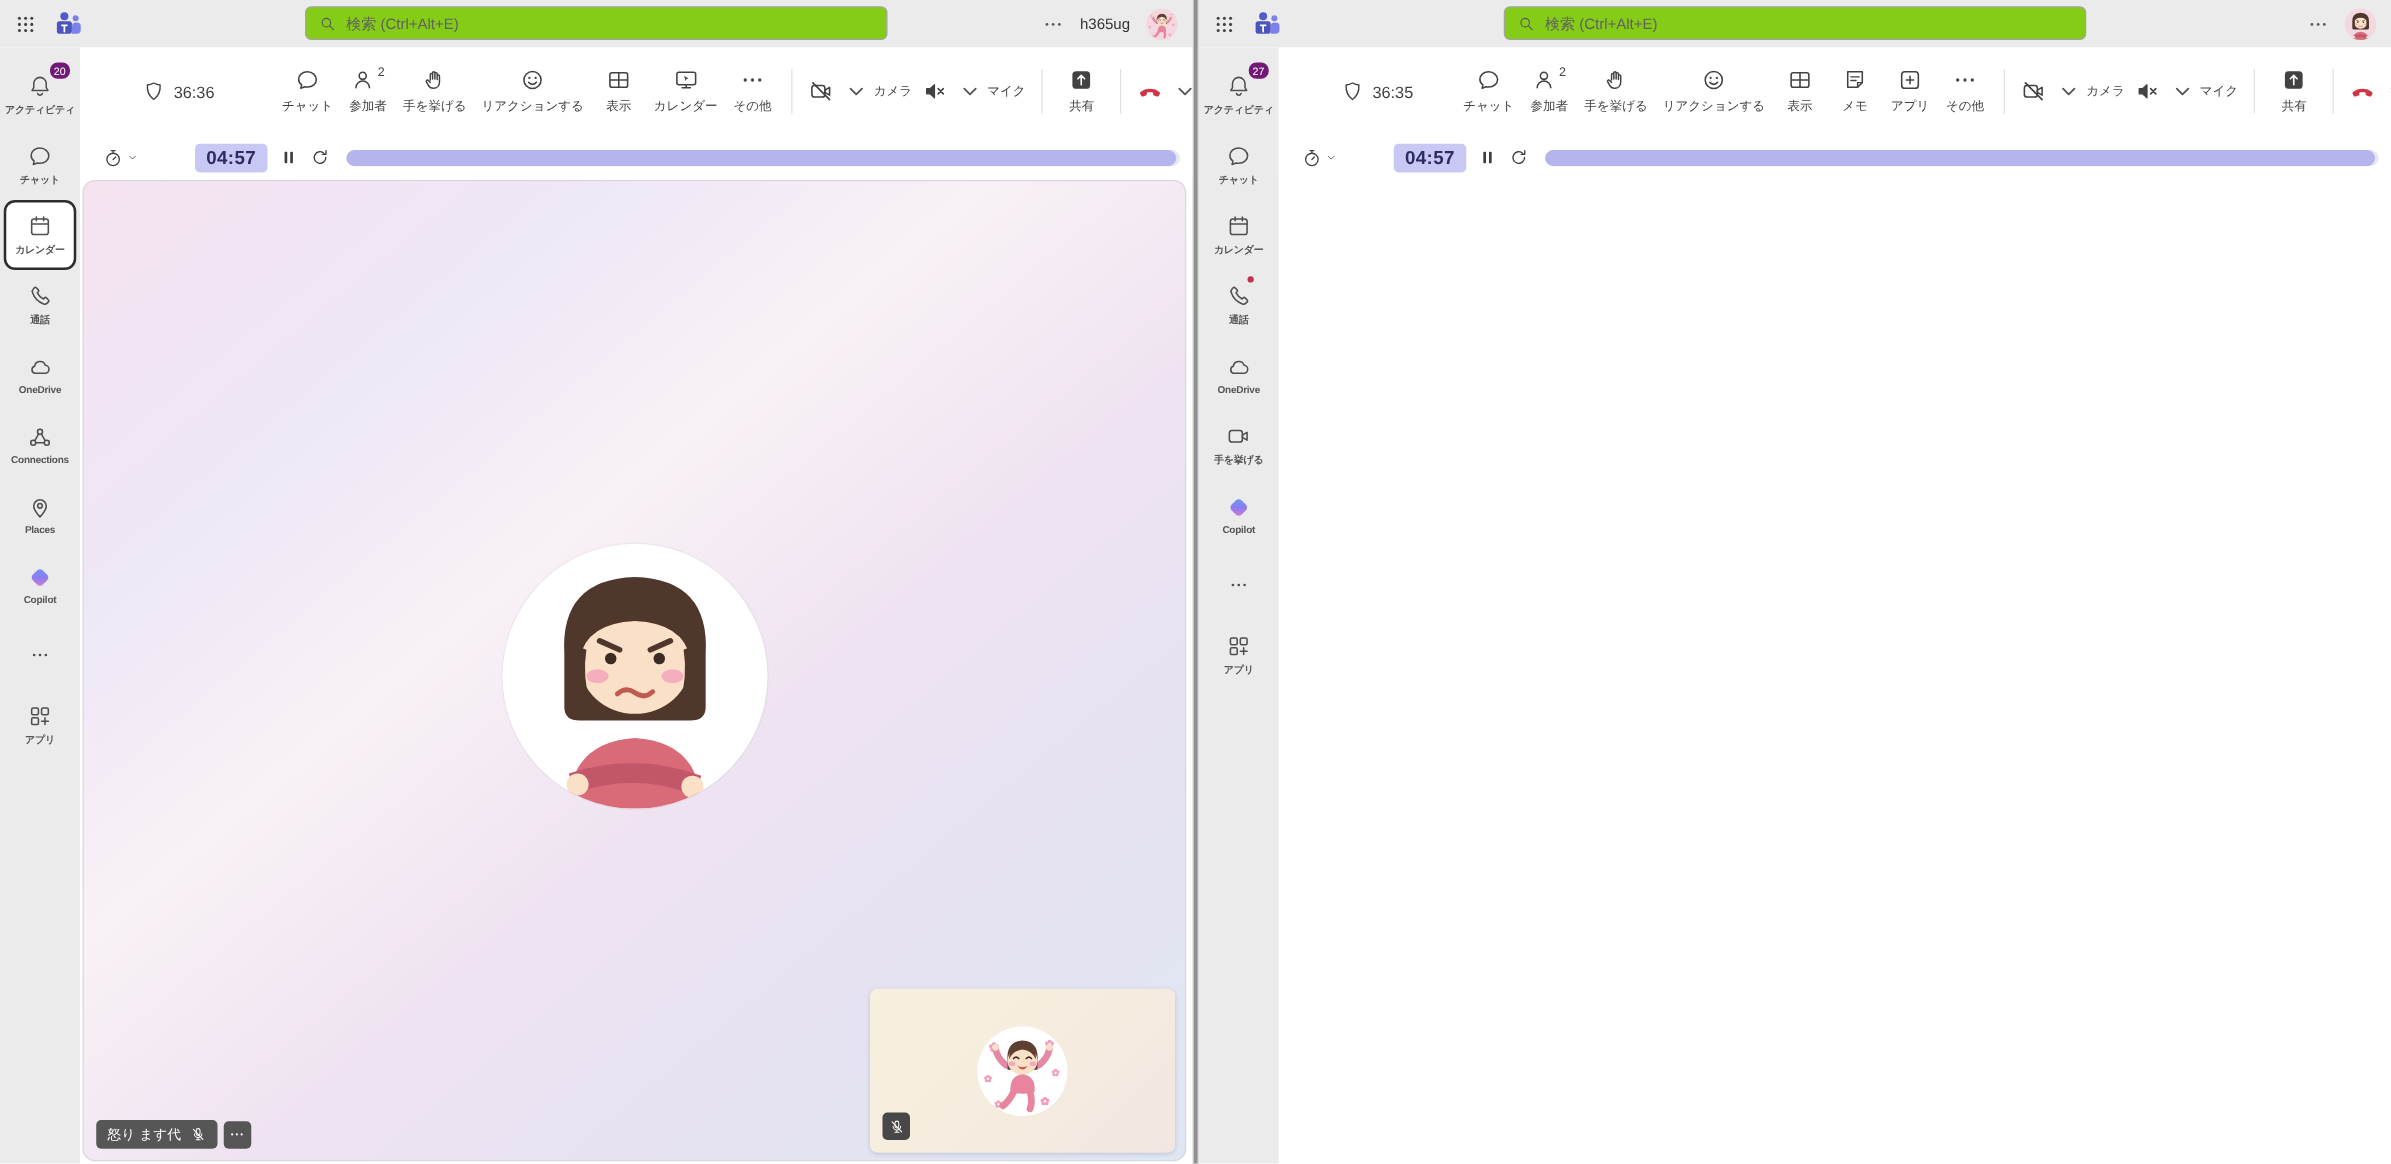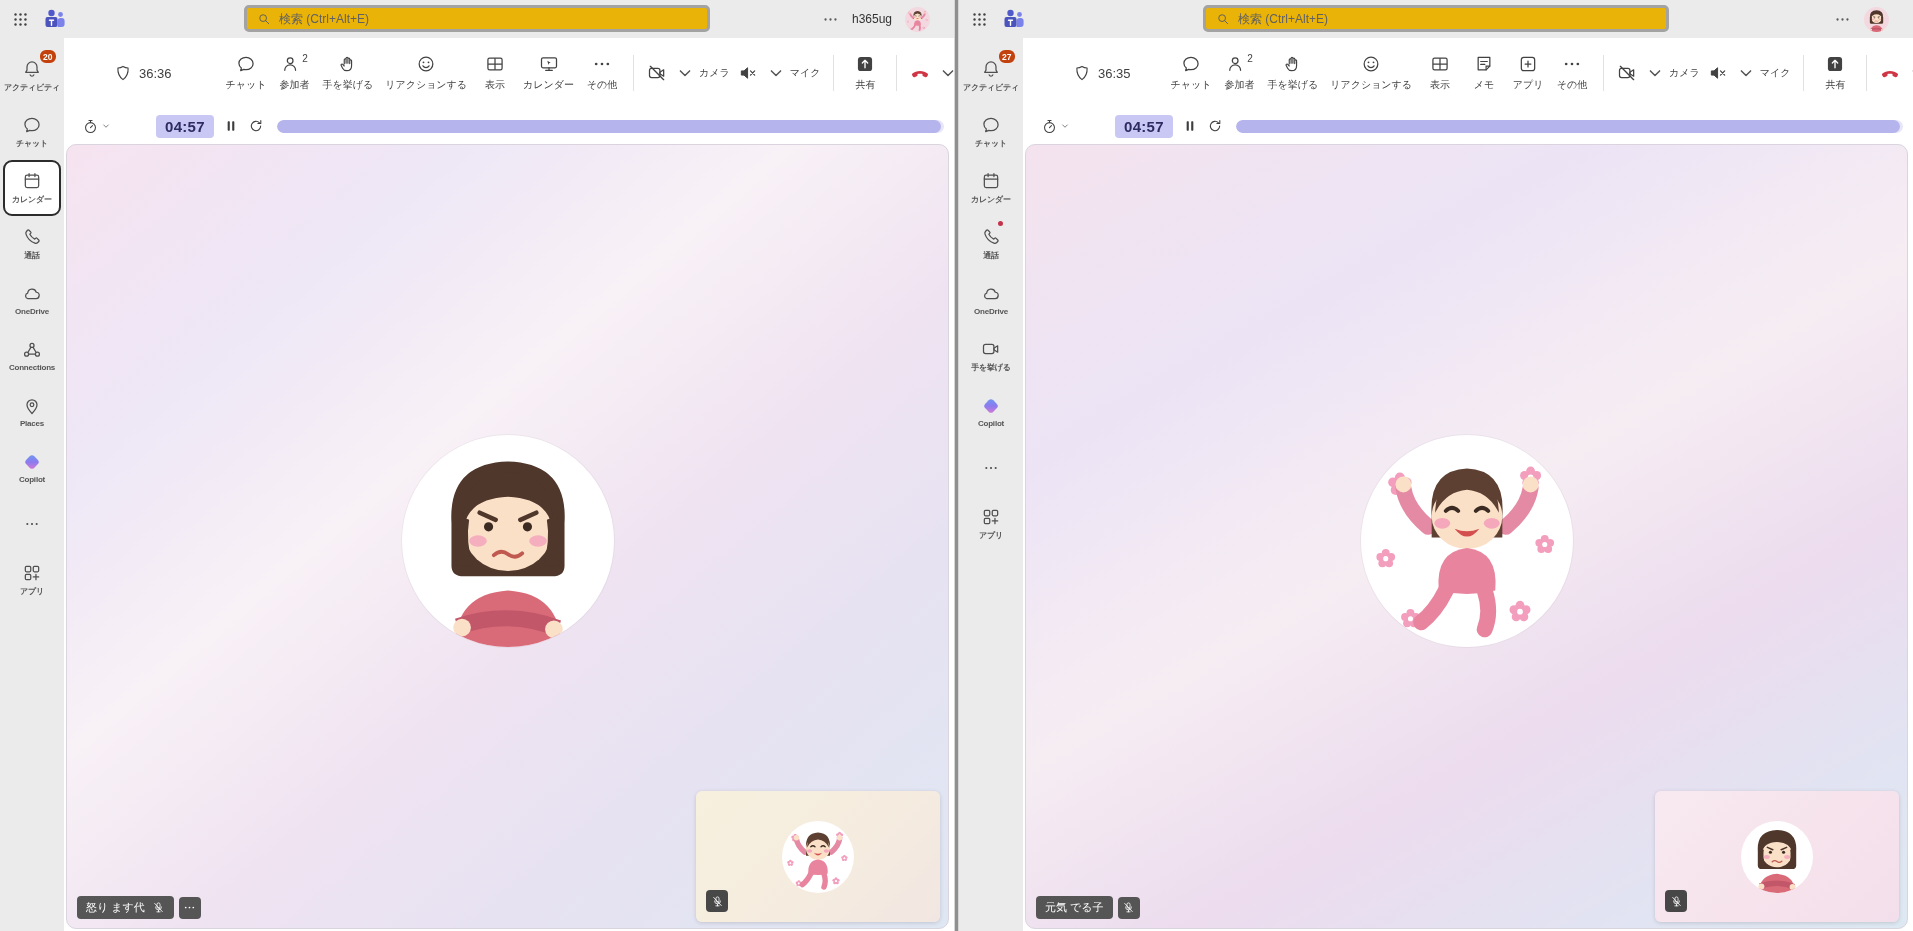--- a/index.html
+++ b/index.html
@@ -8,35 +8,35 @@
 button{font:inherit;background:none;border:0;padding:0;color:inherit;}
 .ic{display:block;color:#424242;}
 .char{display:block;width:100%;height:100%;}
 .window{position:relative;width:954px;height:931px;background:#fff;overflow:hidden;flex:0 0 auto;}
 .divider{flex:0 0 5px;height:931px;background:#8f8f8f;border-left:1px solid #d6d6d6;border-right:1px solid #d6d6d6;}
 
 .titlebar{position:absolute;top:0;left:0;right:0;height:38px;background:#ebebeb;}
 .tb-left{position:absolute;left:12px;top:0;height:38px;display:flex;align-items:center;gap:14px;}
 .waffle .ic{width:17px;height:17px;}
 .teams-logo .ic{width:24px;height:24px;}
-.search{position:absolute;left:50%;top:5px;transform:translateX(-50%);width:466px;height:27px;background:#eab308;border:3px solid #a3a3a3;border-radius:5px;display:flex;align-items:center;gap:8px;padding:0 10px;}
+.search{position:absolute;left:50%;top:5px;transform:translateX(-50%);width:466px;height:27px;background:#84cc16;border:1px solid #a3a3a3;border-radius:5px;display:flex;align-items:center;gap:8px;padding:0 10px;}
 .search .ic{width:14px;height:14px;color:#5a5a5a;}
 .search-input{flex:1;border:0;outline:0;background:transparent;font-size:12px;color:#444;font-family:inherit;}
 .search-input::placeholder{color:#616161;}
-.tb-right{position:absolute;right:24px;top:0;height:38px;display:flex;align-items:center;gap:13px;}
+.tb-right{position:absolute;right:12px;top:0;height:38px;display:flex;align-items:center;gap:13px;}
 .tb-right .dots .ic{width:17px;height:17px;color:#5a5a5a;}
 .account-name{font-size:12px;color:#333;}
 .avatar-sm{width:25px;height:25px;border-radius:50%;overflow:hidden;background:#f3d8e0;display:block;}
 
 .sidebar{position:absolute;left:0;top:38px;bottom:0;width:64px;background:#ebebeb;display:flex;flex-direction:column;align-items:center;padding-top:10px;}
 .side-item{position:relative;width:58px;height:56px;flex:0 0 56px;display:flex;flex-direction:column;align-items:center;justify-content:center;gap:3px;border-radius:9px;}
 .side-item.selected{background:#fff;border:2px solid #2c2c2c;}
 .side-item .ic{width:20px;height:20px;color:#4f4f4f;}
 .side-label{font-size:8px;color:#555;white-space:nowrap;letter-spacing:-0.2px;font-weight:bold;}
-.badge{position:absolute;top:0;right:3px;min-width:14px;background:#c2410c;color:#fff;font-size:8.5px;font-weight:bold;text-align:center;padding:1.5px 3.5px;border-radius:8px;border:2px solid #ebebeb;}
+.badge{position:absolute;top:0;right:3px;min-width:14px;background:#701a75;color:#fff;font-size:8.5px;font-weight:normal;text-align:center;padding:1.5px 3.5px;border-radius:8px;border:2px solid #ebebeb;}
 .reddot{position:absolute;top:3px;right:15px;width:9px;height:9px;border-radius:50%;background:#c4314b;border:2px solid #ebebeb;}
 .side-more .ic{width:16px;height:16px;}
 
 .toolbar{position:absolute;left:64px;top:38px;right:0;height:70px;background:#fff;display:flex;align-items:center;}
 .meet-time{display:flex;align-items:center;gap:7px;padding-left:20px;font-size:13px;color:#3f3f3f;margin-left:30px;}
 .meet-time .ic{width:18px;height:18px;}
 .tool-items{display:flex;align-items:center;margin-left:48px;}
 .tool-btn{display:flex;flex-direction:column;align-items:center;gap:4px;padding:0 6px;min-width:44px;}
 .tool-btn .ic{width:20px;height:20px;}
 .tool-label{font-size:10px;color:#424242;white-space:nowrap;}
@@ -752,42 +752,13 @@
     <button class="tctrl">
         <svg class="ic">
           <use href="#i-refresh"></use>
         </svg>
       </button>
     <div class="progress">
         <div class="progress-fill"></div>
       </div>
   </div>
 
-  <div class="stage grad-b">
-    <div class="stage-avatar">
-      <svg class="char">
-          <use href="#c-happy"></use>
-        </svg>
-    </div>
-    <div class="name-row">
-      <span class="name-pill">
-        <span>元気 でる子</span>
-      </span>
-      <span class="chip">
-        <svg class="ic">
-            <use href="#i-mic-off"></use>
-          </svg>
-      </span>
-    </div>
-    <div class="pip pip-b">
-      <div class="pip-avatar">
-        <svg class="char">
-            <use href="#c-angry"></use>
-          </svg>
-      </div>
-      <span class="pip-mic">
-        <svg class="ic">
-            <use href="#i-mic-off"></use>
-          </svg>
-      </span>
-    </div>
-  </div>
 </div>
 
 </body></html>

